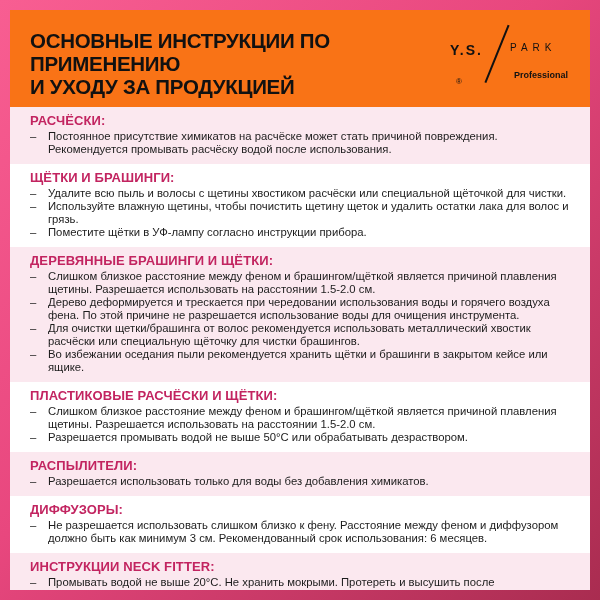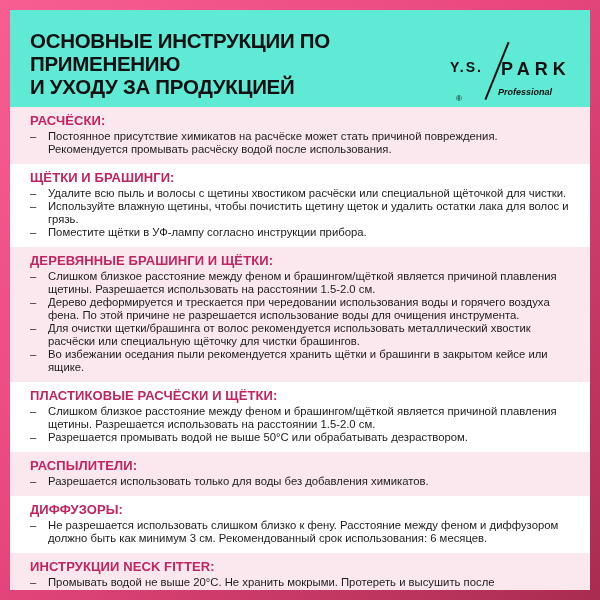--- a/index.html
+++ b/index.html
@@ -7,30 +7,30 @@
   .frame {
     width:600px; height:600px; padding:10px;
     background:linear-gradient(135deg,#f85e92 0%,#e8477e 45%,#a92c50 100%);
   }
   .page {
     width:100%; height:100%; background:#ffffff; overflow:hidden;
     display:flex; flex-direction:column;
   }
   
   .header {
-    display:flex; justify-content:space-between; align-items:flex-end;
-    padding:20px 20px 8px 20px; background:#5eead4; flex:0 0 auto;
+    display:flex; justify-content:space-between; align-items:flex-start;
+    padding:20px 20px 8px 20px; background:#f97316; flex:0 0 auto;
   }
   .title { font-size:20.5px; font-weight:bold; color:#111; line-height:1.12; letter-spacing:-0.3px; }
   
   .logo { position:relative; width:118px; height:52px; flex:0 0 auto; margin-right:2px;margin-left:12px; }
   .logo-ys { position:absolute; left:0; top:12px; font-weight:bold; font-size:14px; letter-spacing:2px; color:#111; }
   .logo-slash { position:absolute; left:46px; top:-7px; width:2.2px; height:62px; background:#111; transform:rotate(22deg); }
-  .logo-park { position:absolute; left:51px; top:12px; font-weight:bold; font-size:18px; letter-spacing:5px; color:#111; }
-  .logo-prof { position:absolute; right:16px; bottom:2px; font-size:9px; font-weight:bold; font-style:italic; color:#111; }
+  .logo-park { position:absolute; left:60px; top:12px; font-weight:normal; font-size:10px; letter-spacing:5px; color:#111; }
+  .logo-prof { position:absolute; right:0; bottom:2px; font-size:9px; font-weight:bold; color:#111; }
   .logo-reg { position:absolute; left:6px; bottom:-4px; font-size:8px; color:#111; }
   
   .sections { flex:1 1 auto; display:flex; flex-direction:column; }
   section { padding:6px 20px 8px 20px; background:#ffffff; }
   section.pink { background:#fbe8ef; }
   section:last-child { flex:1 1 auto; }
   h2 { font-size:13px; font-weight:bold; color:#c22460; margin-bottom:2px; letter-spacing:0.1px; }
   ul { list-style:none; }
   li { display:flex; font-size:11.3px; line-height:13px; color:#1c1c1c; }
   .dash { flex:0 0 18px; }

